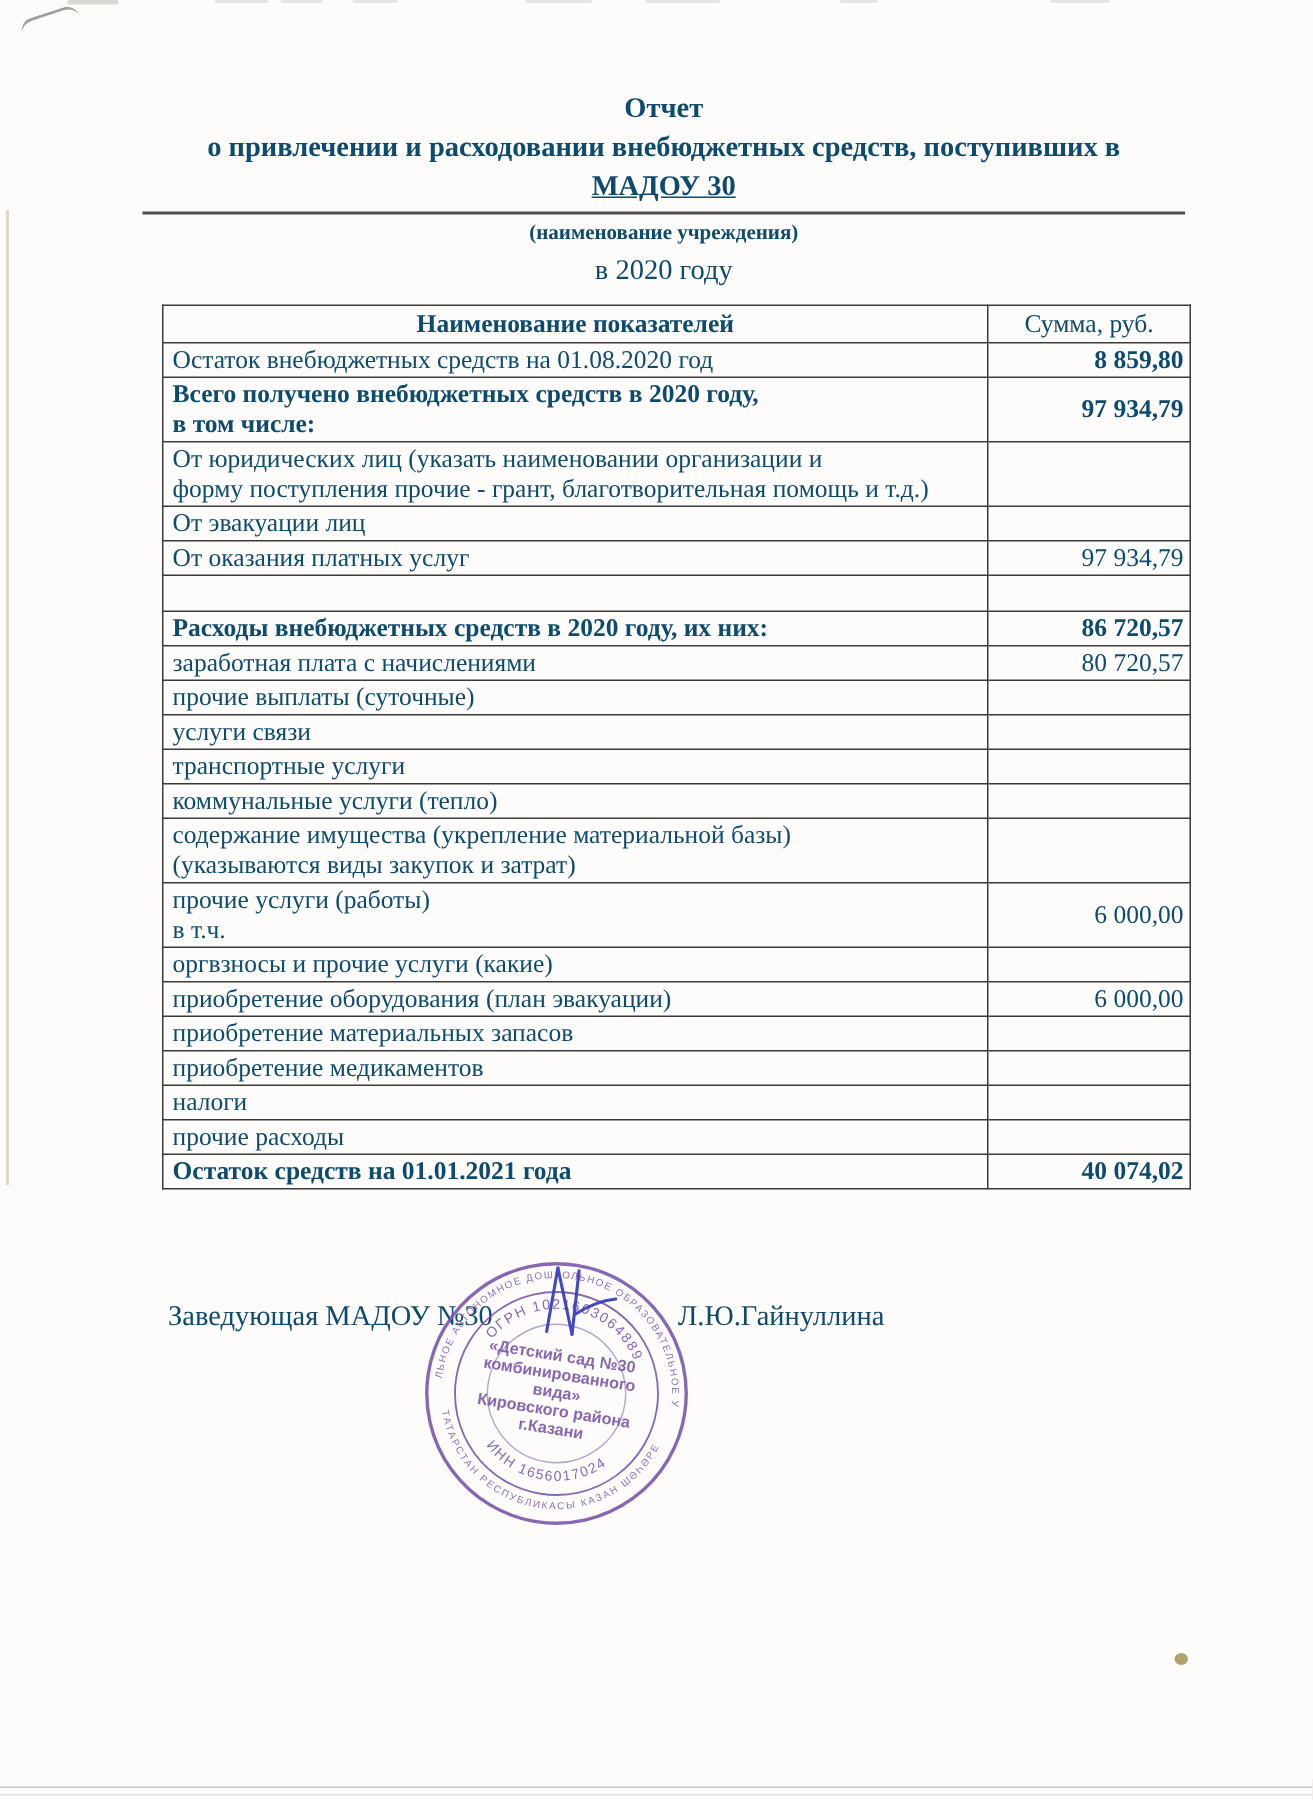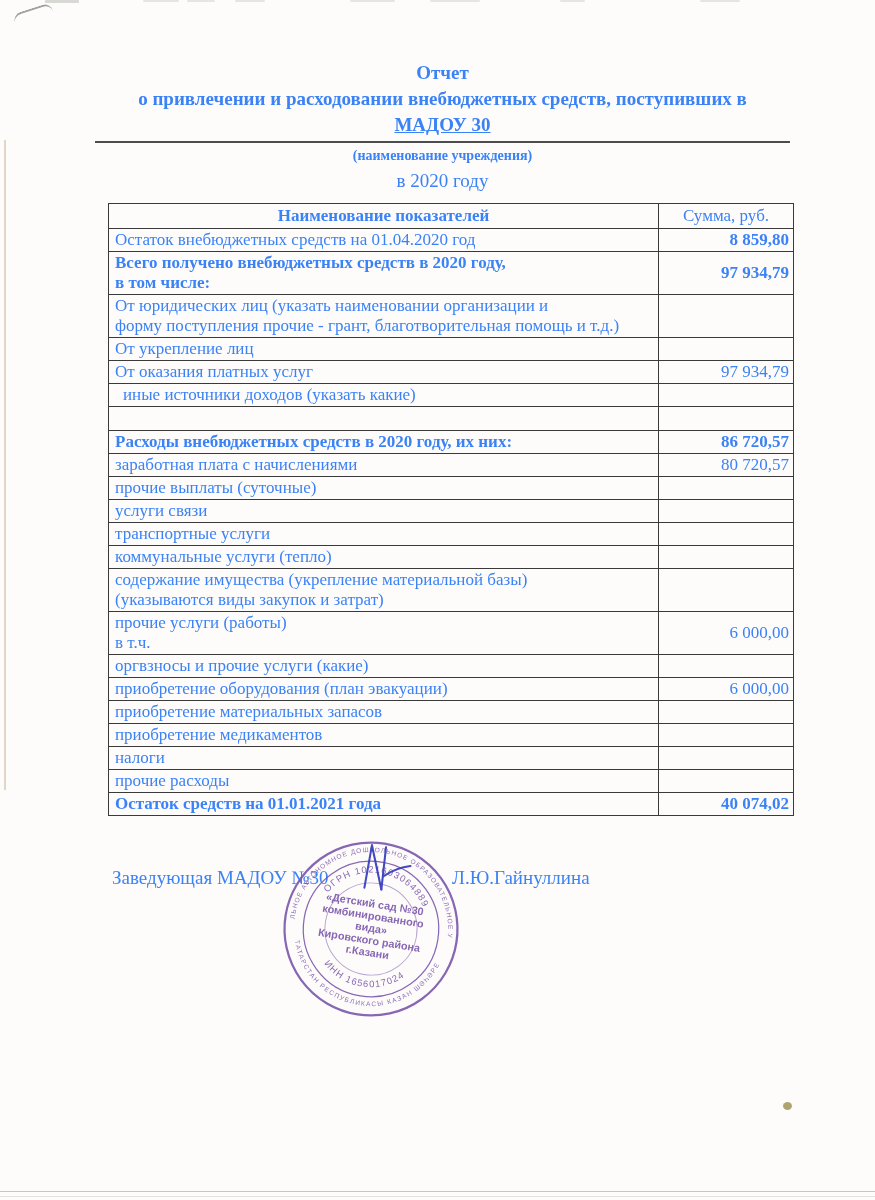--- a/index.html
+++ b/index.html
@@ -1,19 +1,19 @@
 <!DOCTYPE html>
 <html lang="ru"><head>
 <meta charset="utf-8">
 <style>
   html,body{margin:0;padding:0;background:#e9e6df;}
   .page{
     position:relative;width:875px;height:1200px;margin:0 auto;
     background:#fdfcfa;overflow:hidden;
-    font-family:"Liberation Serif",serif;color:#3b82f6;
+    font-family:"Liberation Serif",serif;color:#0c4a6e;
   }
   
   .artifact{position:absolute;pointer-events:none;}
   .edge-dash{background:#b9b9b6;height:3px;opacity:.55;border-radius:1px;}
   .edge-dash.d2{opacity:.35;height:2px;}
   .squiggle{width:40px;height:16px;border-top:2px solid #8a8a86;transform:rotate(-18deg);border-radius:40%/90%;opacity:.8;}
   .left-line{left:4px;top:140px;width:2px;height:650px;background:#d8ccb8;opacity:.8;}
   .bottom-line{left:0;top:1191px;width:875px;height:1px;background:#c6c6c1;}
   .bottom-line2{left:0;top:1196px;width:875px;height:1px;background:#e2e1dc;}
   .tan-dot{left:783px;top:1102px;width:9px;height:8px;border-radius:50%;background:#a69a60;opacity:.9;}
@@ -85,55 +85,49 @@
   <table class="report">
     <thead>
       <tr>
         <th class="h-name">Наименование показателей</th>
         <th class="h-sum">Сумма, руб.</th>
       </tr>
     </thead>
     <tbody id="table-body">
         <tr>
           <td class="c-label">
-            <div>Остаток внебюджетных средств на 01.04.2020 год</div>
+            <div>Остаток внебюджетных средств на 01.08.2020 год</div>
           </td>
           <td class="c-value b">8 859,80</td>
         </tr>
         <tr>
           <td class="c-label b">
             <div>Всего получено внебюджетных средств в 2020 году,</div>
             <div>в том числе:</div>
           </td>
           <td class="c-value b vbottom">97 934,79</td>
         </tr>
         <tr>
           <td class="c-label gap-top">
             <div>От юридических лиц (указать наименовании организации и</div>
             <div>форму поступления прочие - грант, благотворительная помощь и т.д.)</div>
           </td>
           <td class="c-value"></td>
         </tr>
         <tr>
           <td class="c-label">
-            <div>От укрепление лиц</div>
+            <div>От эвакуации лиц</div>
           </td>
           <td class="c-value"></td>
         </tr>
         <tr>
           <td class="c-label">
             <div>От оказания платных услуг</div>
           </td>
           <td class="c-value">97 934,79</td>
-        </tr>
-        <tr>
-          <td class="c-label indent">
-            <div>иные источники доходов (указать какие)</div>
-          </td>
-          <td class="c-value"></td>
         </tr>
         <tr class="empty-row">
           <td class="c-label"></td>
           <td class="c-value"></td>
         </tr>
         <tr>
           <td class="c-label b">
             <div>Расходы внебюджетных средств в 2020 году, их них:</div>
           </td>
           <td class="c-value b">86 720,57</td>

